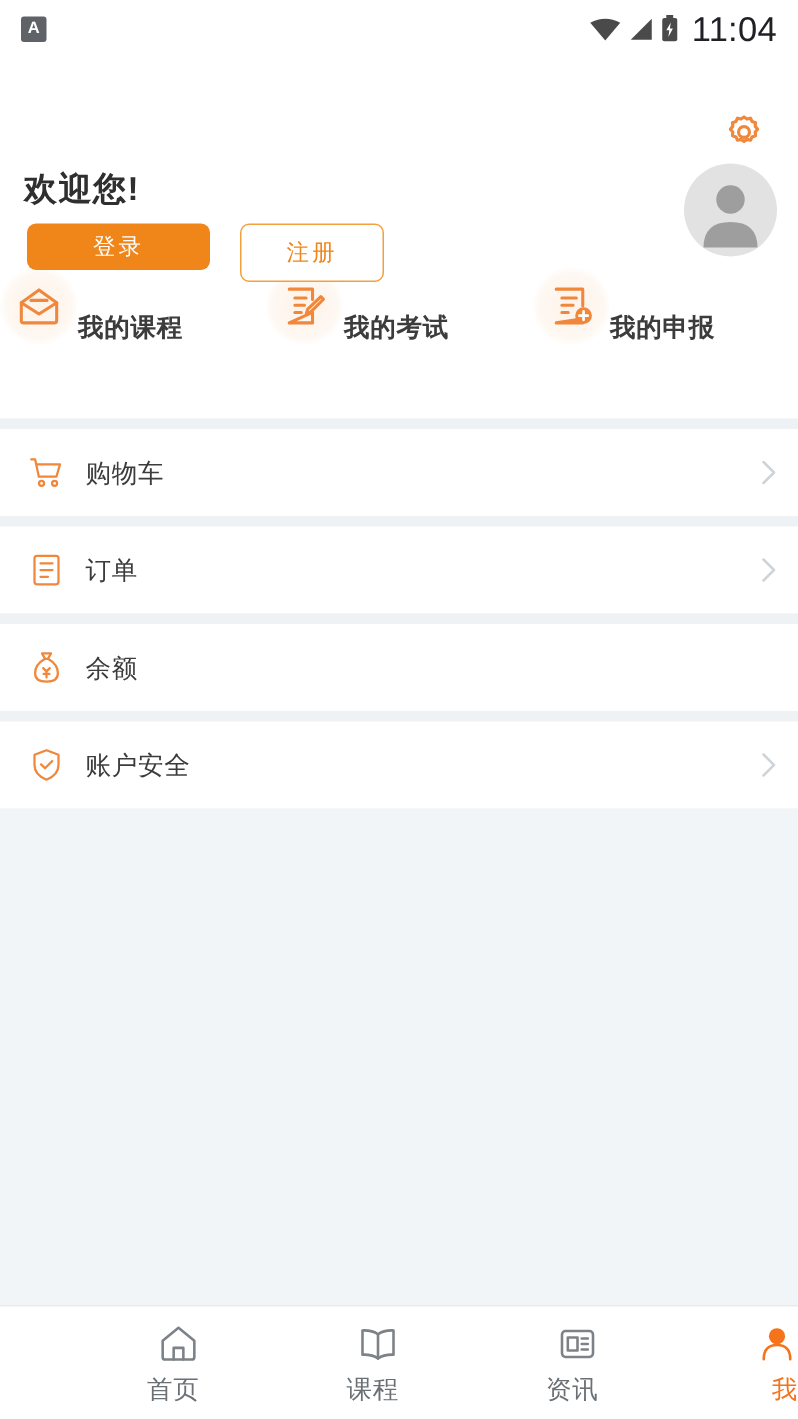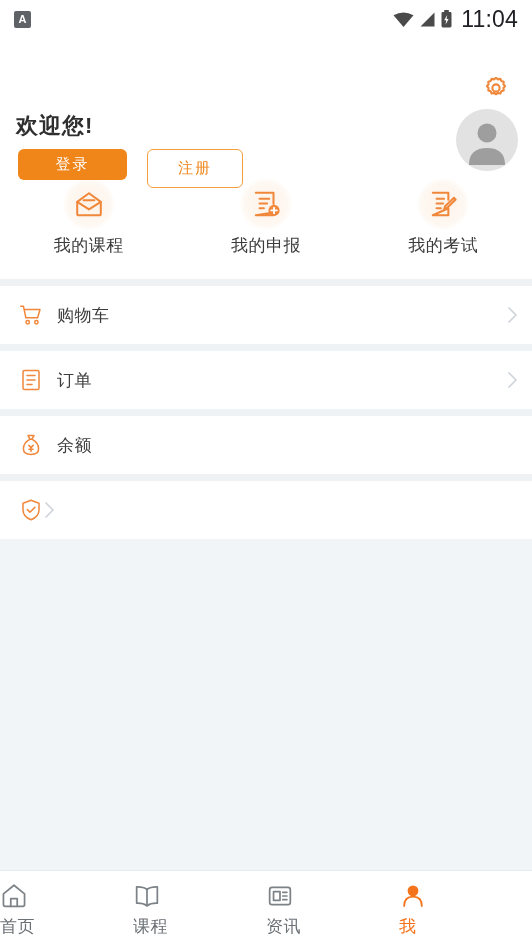--- a/index.html
+++ b/index.html
@@ -30,37 +30,37 @@
   .header { background:#ffffff; position:relative; flex:0 0 126px; padding:0 9px; }
   .gear { position:absolute; right:22px; top:36px; width:28px; height:28px; cursor:pointer; }
   .avatar {
     position:absolute; right:14px; top:71px;
     width:62px; height:62px; border-radius:50%; background:#e2e2e2;
     display:flex; align-items:flex-end; justify-content:center; overflow:hidden;
   }
   .welcome { position:absolute; left:16px; top:73px; font-size:22px; font-weight:bold; color:#2f2f2f; letter-spacing:1px; }
   .authrow { position:absolute; left:18px; top:111px; display:flex; gap:20px; }
   .btn-login {
-    width:109px; height:31px; background:#f08519; color:#ffffff;
+    width:122px; height:31px; background:#f08519; color:#ffffff;
     border:none; border-radius:6px; font-size:15px; font-family:inherit;
     letter-spacing:2px; cursor:pointer;
   }
   .btn-register {
     width:96px; height:39px; background:#ffffff; color:#f08519;
     border:1.5px solid #f5a03f; border-radius:6px; font-size:15px;
     font-family:inherit; letter-spacing:2px; cursor:pointer;
   }
 
   
   .quick {
     background:#ffffff; flex:0 0 115px;
     display:flex; align-items:flex-start; padding-top:14px;
   }
   .quick-item {
-    flex:1; display:flex; flex-direction:column; align-items:center; cursor:pointer;
+    flex:1; display:flex; flex-direction:row; align-items:flex-end; cursor:pointer;font-weight:bold;
   }
   .quick-ico {
     width:52px; height:52px; border-radius:50%;
     background:radial-gradient(circle, rgba(245,160,80,0.13) 0%, rgba(245,160,80,0.07) 60%, rgba(255,255,255,0) 72%);
     display:flex; align-items:center; justify-content:center;
   }
   .quick-label { margin-top:4px; font-size:17px; color:#3c3c3c; letter-spacing:.5px; }
 
   
   .gap { height:7px; background:#eff2f5; flex:0 0 7px; }
@@ -75,21 +75,21 @@
   .chev.hidden { visibility:hidden; }
 
   
   .filler { flex:1; background:#f2f5f8; }
 
   
   .bottomnav {
     flex:0 0 76px; background:#ffffff; border-top:1px solid #e8ebee;
     display:flex; align-items:center;
   }
-  .tab { flex:1; display:flex; flex-direction:column; align-items:flex-start; gap:3px; cursor:pointer; }
+  .tab { flex:1; display:flex; flex-direction:column; align-items:flex-end; gap:3px; cursor:pointer; }
   .tab-ico { height:32px; display:flex; align-items:center; justify-content:center; }
   .tab-label { font-size:17px; color:#6b7075; letter-spacing:.5px; }
   .tab.active .tab-label { color:#f5731a; }
 </style>
 </head>
 <body>
 
 <div class="phone">
 
   <div class="statusbar">
@@ -149,41 +149,41 @@
           </g>
         </svg>
       </div>
       <div class="quick-label">我的课程</div>
     </div>
 
     <div class="quick-item">
       <div class="quick-ico">
         <svg width="30" height="30" viewBox="0 0 28 28">
           <g fill="none" stroke="#f0873a" stroke-width="1.9" stroke-linejoin="round" stroke-linecap="round">
-            <path d="M4.5 3.5 L21 3.5 L21 14 M21 22 L21 24.5 L4.5 24.5 Z"></path>
-            <path d="M8 9 L17 9 M8 13.5 L15 13.5 M8 18 L12 18"></path>
-          </g>
-          <circle cx="21.5" cy="20" r="5.2" fill="#f0873a"></circle>
-          <path d="M21.5 17.4 L21.5 22.6 M18.9 20 L24.1 20" stroke="#ffffff" stroke-width="1.7" stroke-linecap="round"></path>
-        </svg>
-      </div>
-      <div class="quick-label">我的申报</div>
+            <path d="M4.5 3.5 L19 3.5 L19 10 M19 18 L19 24.5 L4.5 24.5 Z"></path>
+            <path d="M8 9 L15 9 M8 13.5 L14 13.5 M8 18 L12 18"></path>
+            <path d="M24.2 8.2 L25.8 9.8 L17.8 17.8 L15.2 18.6 L16 16 Z"></path>
+          </g>
+        </svg>
+      </div>
+      <div class="quick-label">我的考试</div>
     </div>
 
     <div class="quick-item">
       <div class="quick-ico">
         <svg width="30" height="30" viewBox="0 0 28 28">
           <g fill="none" stroke="#f0873a" stroke-width="1.9" stroke-linejoin="round" stroke-linecap="round">
-            <path d="M4.5 3.5 L19 3.5 L19 10 M19 18 L19 24.5 L4.5 24.5 Z"></path>
-            <path d="M8 9 L15 9 M8 13.5 L14 13.5 M8 18 L12 18"></path>
-            <path d="M24.2 8.2 L25.8 9.8 L17.8 17.8 L15.2 18.6 L16 16 Z"></path>
-          </g>
-        </svg>
-      </div>
-      <div class="quick-label">我的考试</div>
+            <path d="M4.5 3.5 L21 3.5 L21 14 M21 22 L21 24.5 L4.5 24.5 Z"></path>
+            <path d="M8 9 L17 9 M8 13.5 L15 13.5 M8 18 L12 18"></path>
+          </g>
+          <circle cx="21.5" cy="20" r="5.2" fill="#f0873a"></circle>
+          <path d="M21.5 17.4 L21.5 22.6 M18.9 20 L24.1 20" stroke="#ffffff" stroke-width="1.7" stroke-linecap="round"></path>
+        </svg>
+      </div>
+      <div class="quick-label">我的申报</div>
     </div>
 
   </div>
 
   <div class="gap"></div>
   <div class="menulist">
 
     <div class="row">
       <div class="row-ico">
         <svg width="24" height="24" viewBox="0 0 24 24">
@@ -239,20 +239,21 @@
 
     <div class="row">
       <div class="row-ico">
         <svg width="24" height="24" viewBox="0 0 24 24">
           <g fill="none" stroke="#f0873a" stroke-width="1.5" stroke-linecap="round" stroke-linejoin="round">
             <path d="M12 2.2 L20 5.2 L20 12 Q20 18.6 12 21.8 Q4 18.6 4 12 L4 5.2 Z"></path>
             <path d="M8.4 11.6 L11 14.2 L15.8 9.4"></path>
           </g>
         </svg>
       </div>
+      <div class="row-label">账户安全</div>
       <svg class="chev" viewBox="0 0 11 18">
         <path d="M2 2 L9 9 L2 16" fill="none" stroke="#cfd4da" stroke-width="1.7" stroke-linecap="round" stroke-linejoin="round"></path>
       </svg>
     </div>
   </div>
 
   <div class="filler"></div>
 
   <div class="bottomnav">
 

